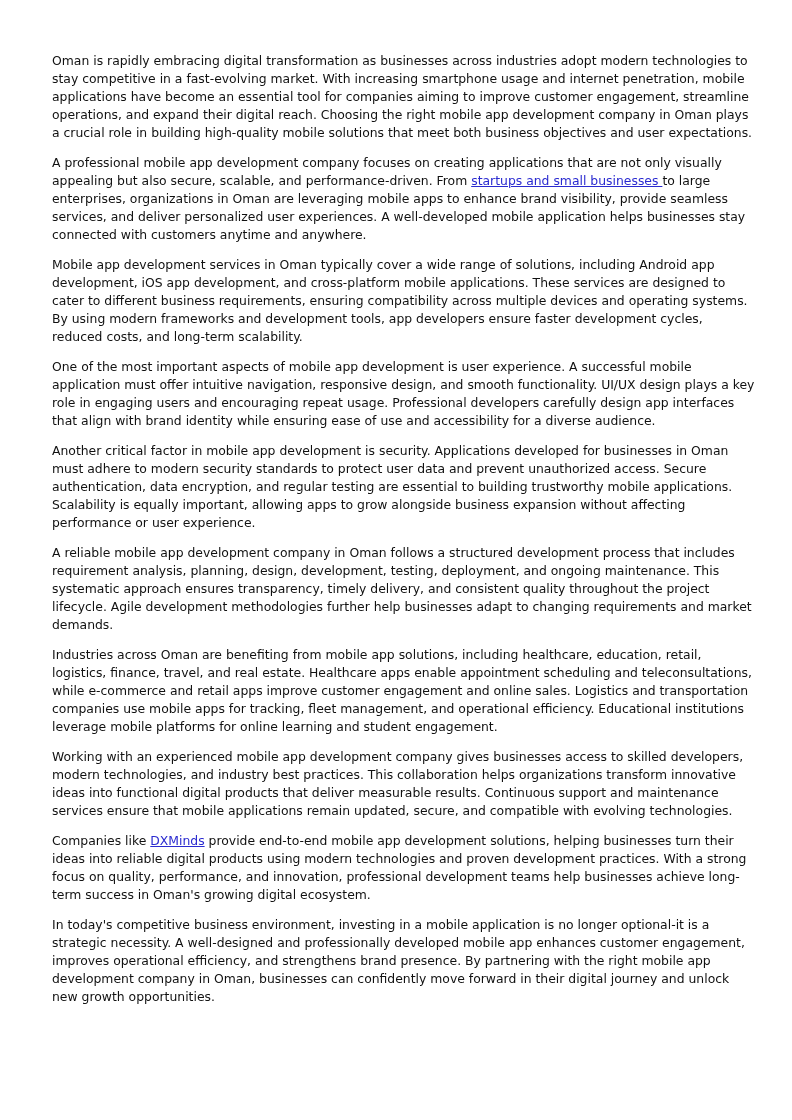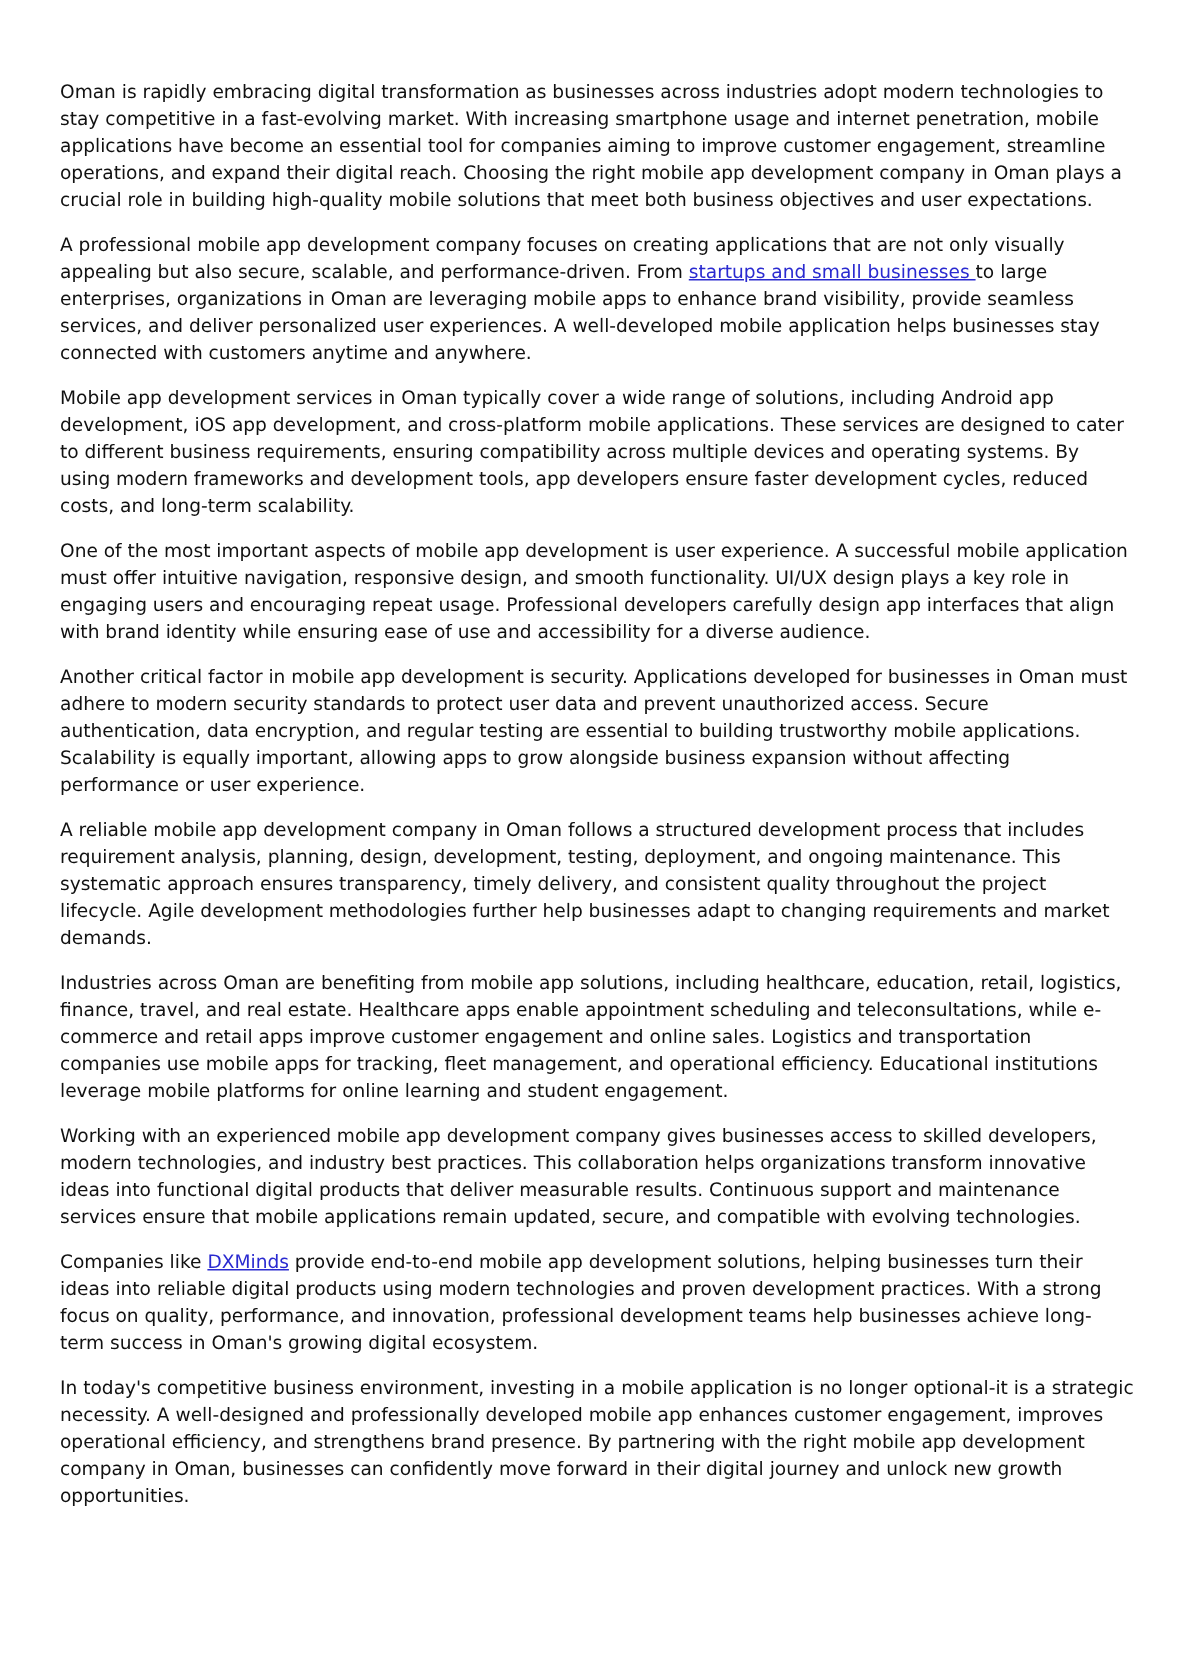--- a/index.html
+++ b/index.html
@@ -17,21 +17,21 @@
       position: absolute;
       left: 40px;
       top: 52px;
       width: 716px;
       font-family: "DejaVu Sans", sans-serif;
       font-size: 12.4px;
       line-height: 18px;
       color: #111111;
     }
     .para {
-      margin: 0 0 12px 0;
+      margin: 0 0 12px 12px;
       padding: 0;
     }
     a.link {
       color: #1a0dab;
       color: #2a2ad0;
       text-decoration: underline;
     }
   </style>
 </head>
 <body>

